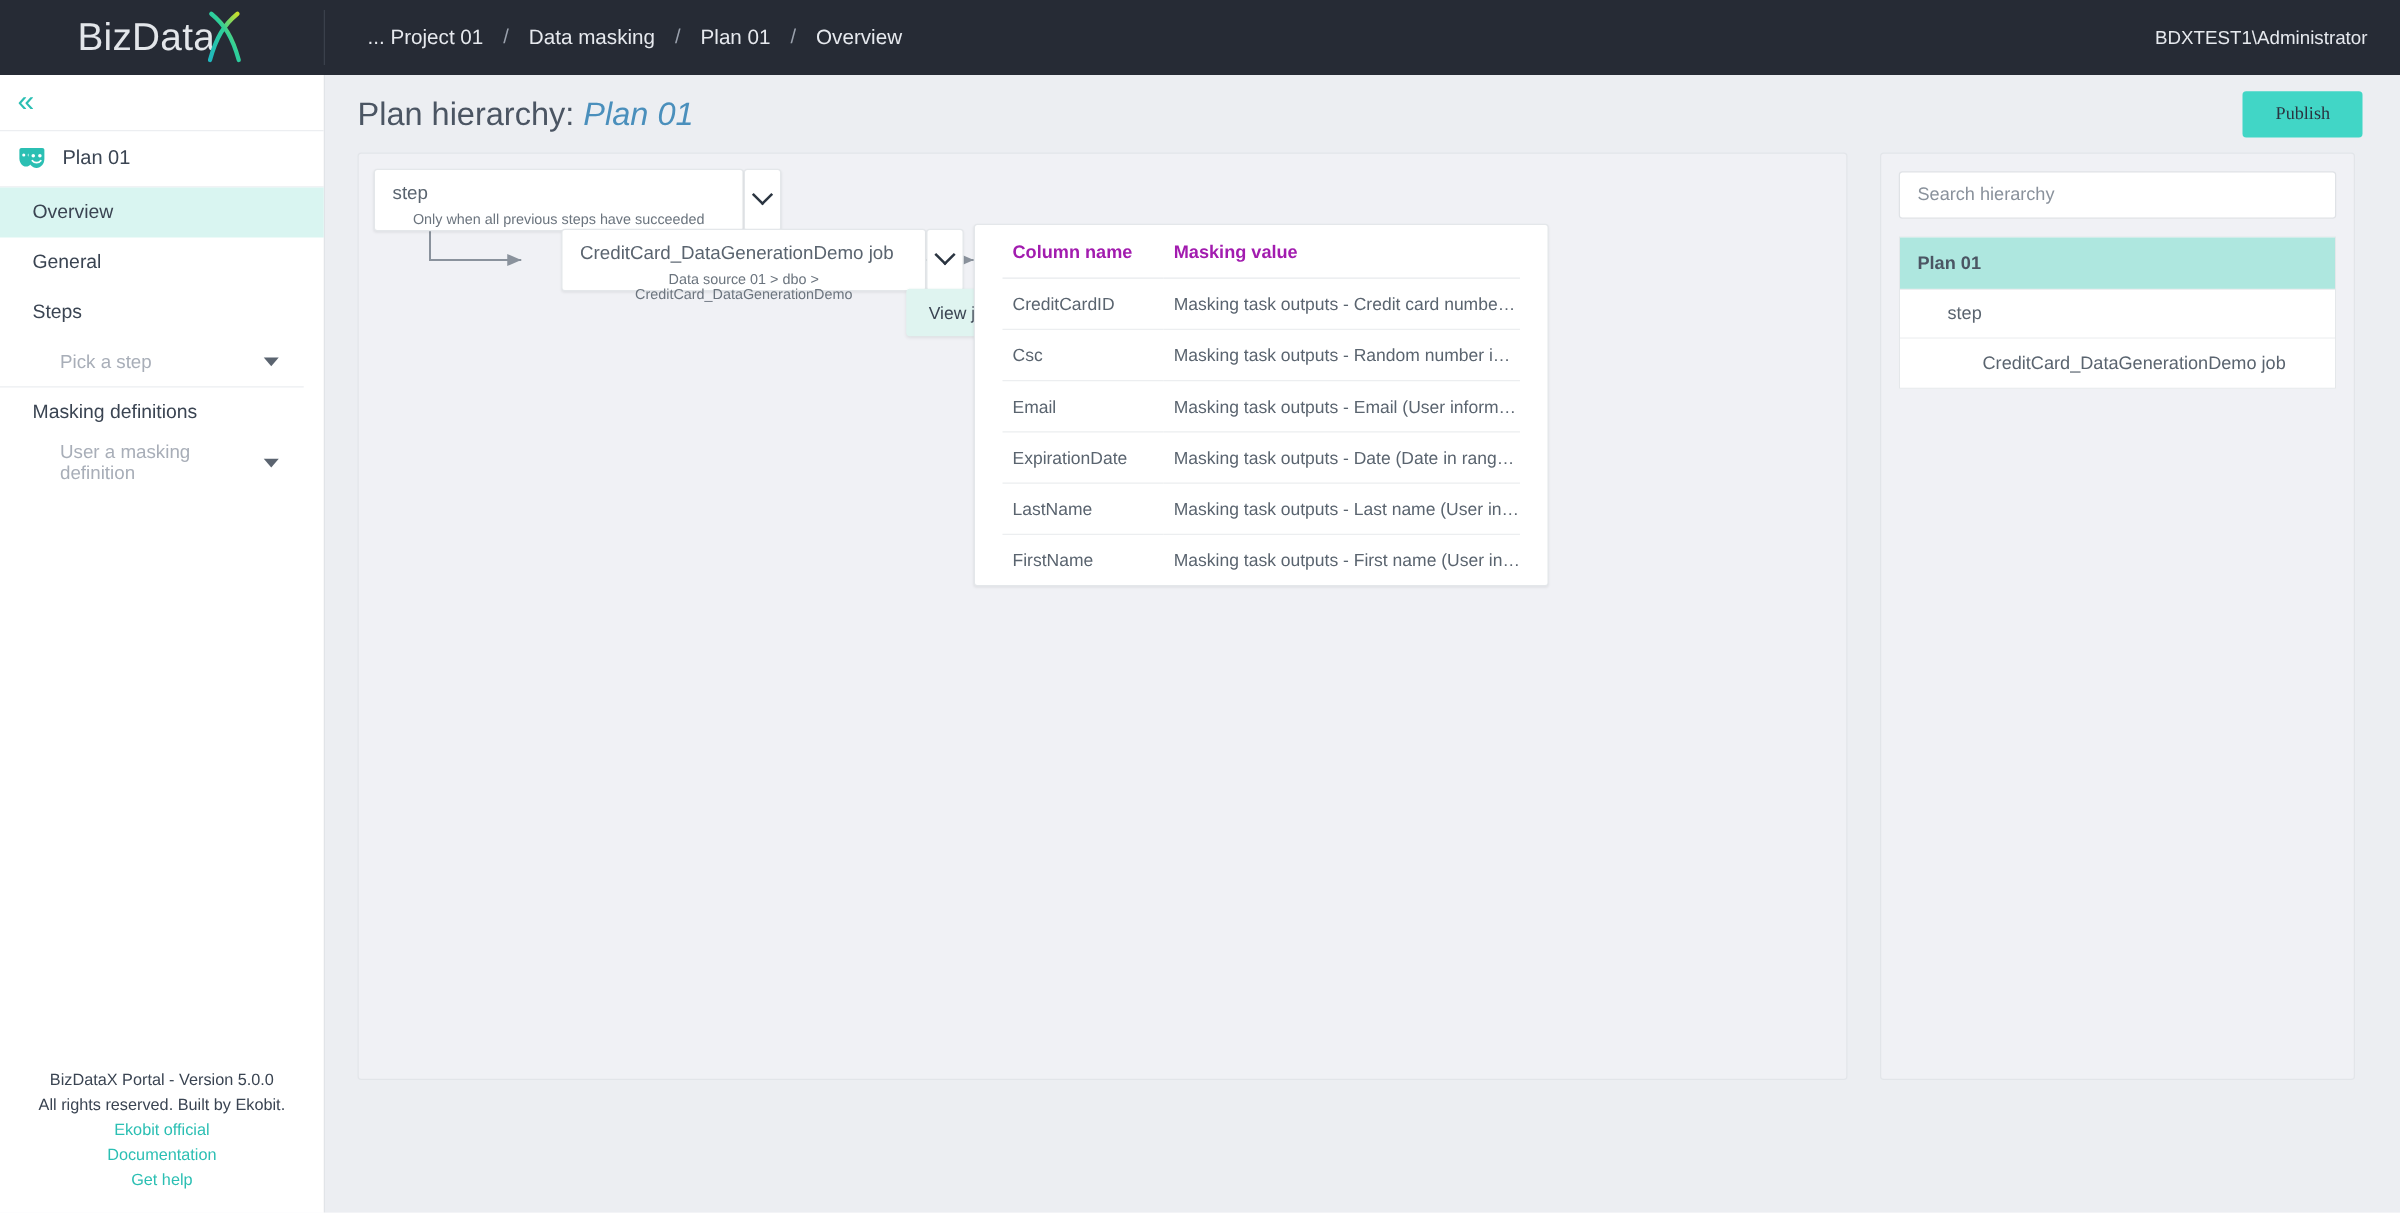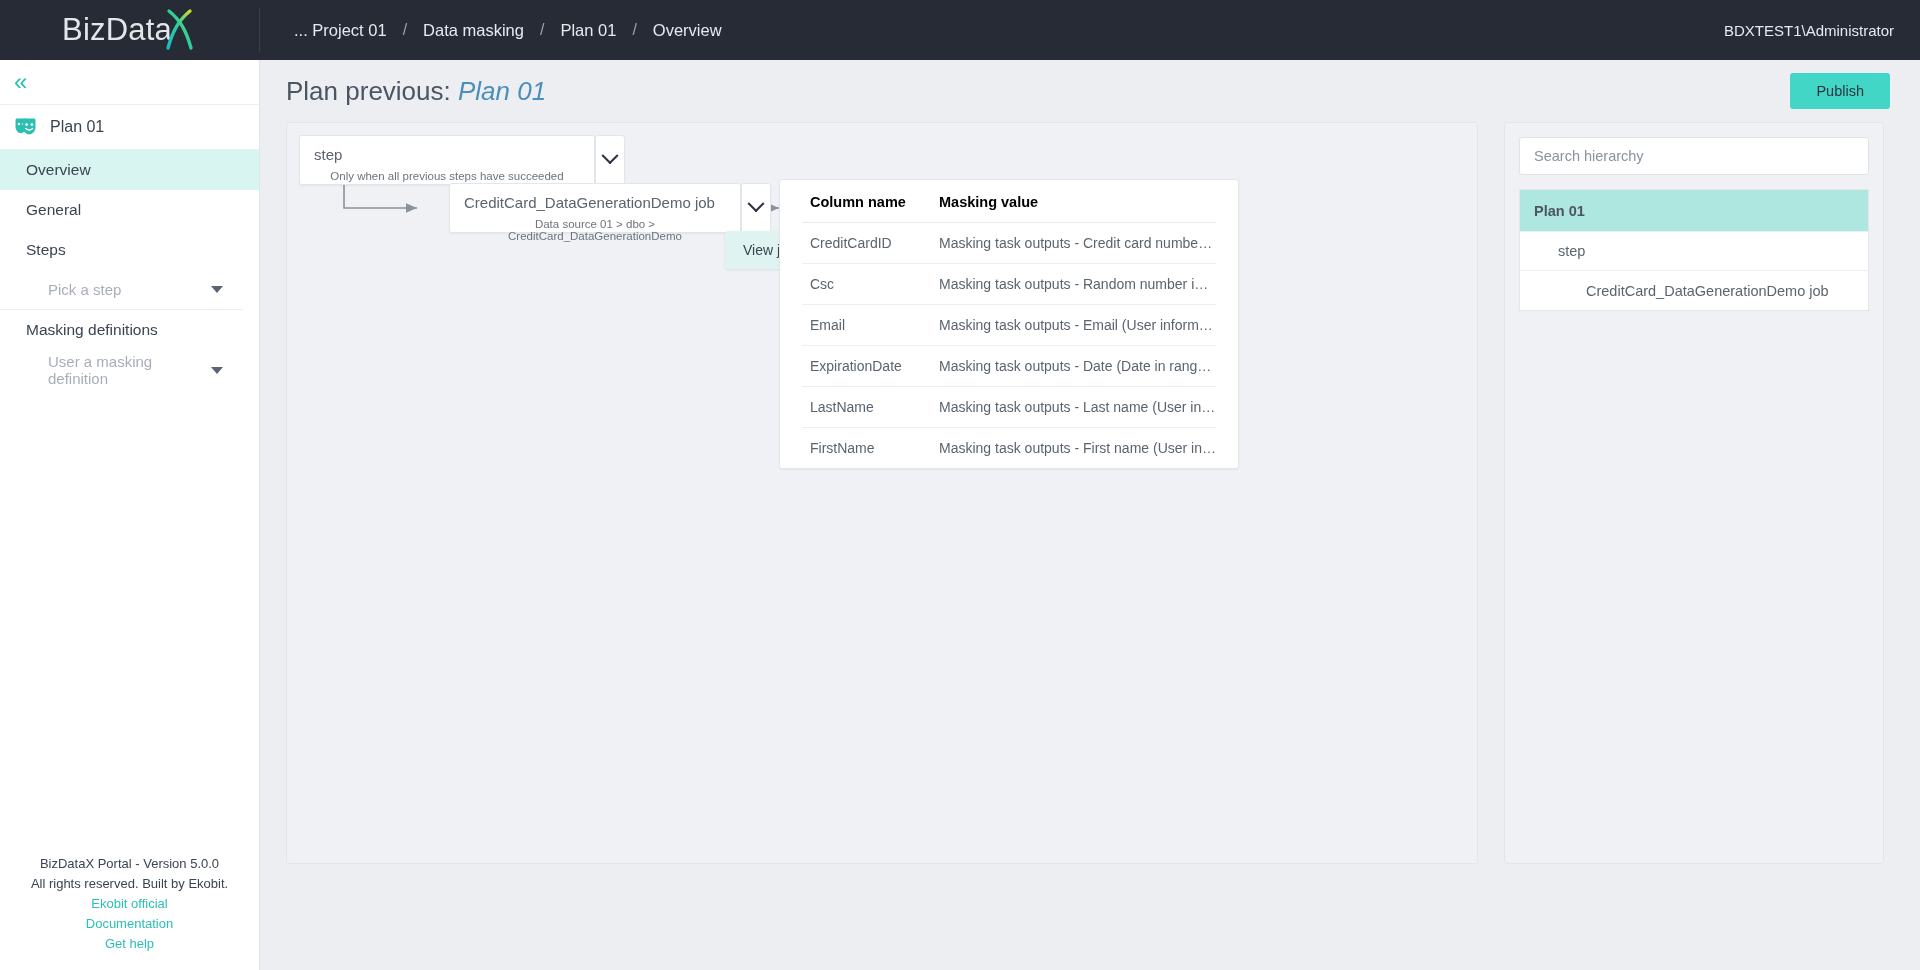--- a/index.html
+++ b/index.html
@@ -90,21 +90,21 @@
   }
   #page-head {
     height: 62px; display: flex; align-items: center;
     padding: 0 30px 0 26px; justify-content: space-between;
   }
   #page-title { font-size: 26px; color: #4b5563; font-weight: 400; }
   #page-title .plan-em { color: #4a8fbc; font-style: italic; }
   #publish-btn {
     background: #41d6c6; color: #2a3440; border: none;
     font-size: 14.5px; padding: 10px 26px; border-radius: 3px;
-    cursor: pointer; font-family: Liberation Sans, sans-serif;
+    cursor: pointer; font-family: Liberation Serif, serif;
   }
 
   #content-row { display: flex; padding: 0 26px; gap: 26px; }
 
   
   #canvas-card {
     width: 1192px; height: 742px;
     background: #f0f1f5; border: 1px solid #e2e5e9; border-radius: 3px;
     position: relative;
   }
@@ -137,21 +137,21 @@
 
   
   #col-table {
     position: absolute; background: #ffffff;
     border: 1px solid #e4e7ea; border-radius: 3px;
     box-shadow: 0 1px 2px rgba(0,0,0,.06);
     padding: 0 22px;
   }
   #col-table table { border-collapse: collapse; width: 100%; }
   #col-table th {
-    text-align: left; font-size: 14.5px; color: #000000; font-weight: bold;
+    text-align: left; font-size: 14.5px; color: #a21caf; font-weight: bold;
     padding: 14px 0 12px 8px; border-bottom: 1px solid #e8eaed;
   }
   #col-table td {
     font-size: 14px; color: #5a646f; padding: 12px 0 12px 8px;
     border-bottom: 1px solid #eceef0; white-space: nowrap;
   }
   #col-table tr:last-child td { border-bottom: none; }
   #col-table .c1 { width: 243px; }
 
   
@@ -266,21 +266,21 @@
     <span class="lk">Ekobit official</span>
     <span class="lk">Documentation</span>
     <span class="lk">Get help</span>
   </div>
 </div>
 
 <div id="main">
 
   <div id="page-head">
     <div id="page-title">
-      <span>Plan previous: </span><span class="plan-em">Plan 01</span>
+      <span>Plan hierarchy: </span><span class="plan-em">Plan 01</span>
     </div>
     <button id="publish-btn">Publish</button>
   </div>
 
   <div id="content-row">
 
     <div id="canvas-card">
 
       <svg width="1192" height="742" style="position:absolute;top:0;left:0;pointer-events:none;">
         <defs>

